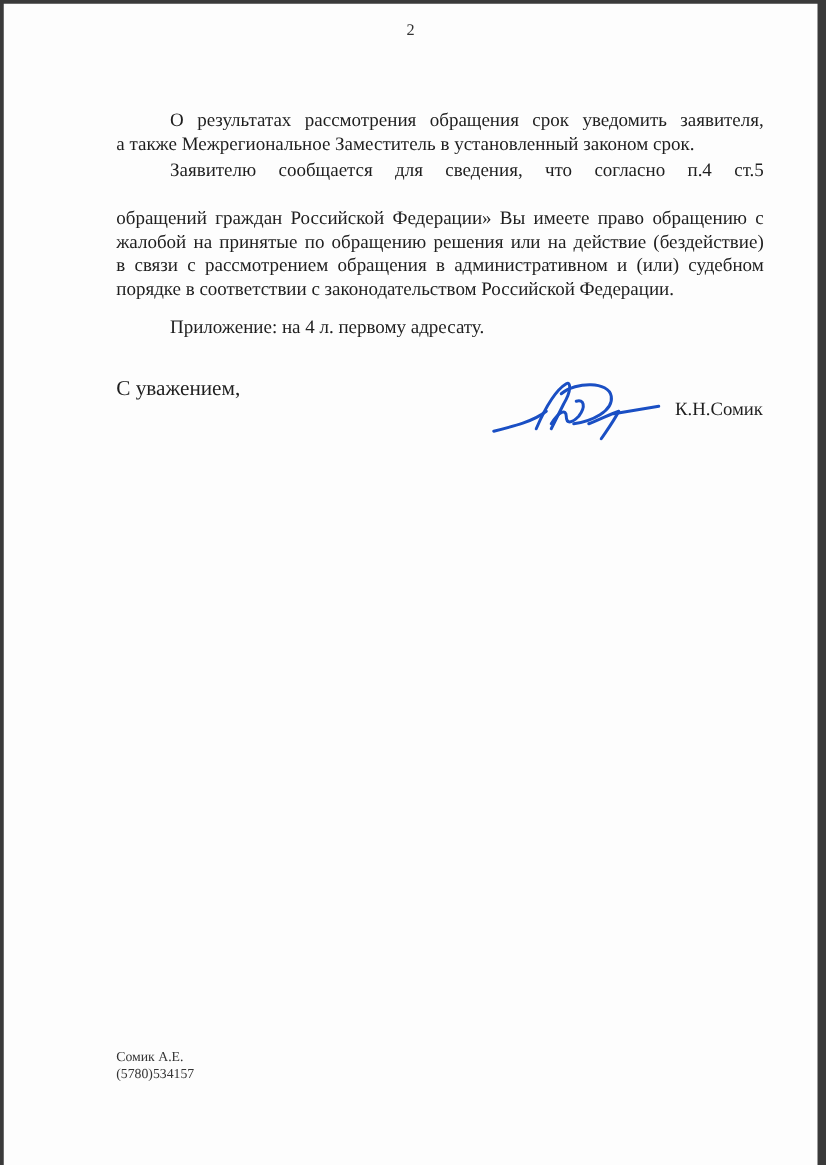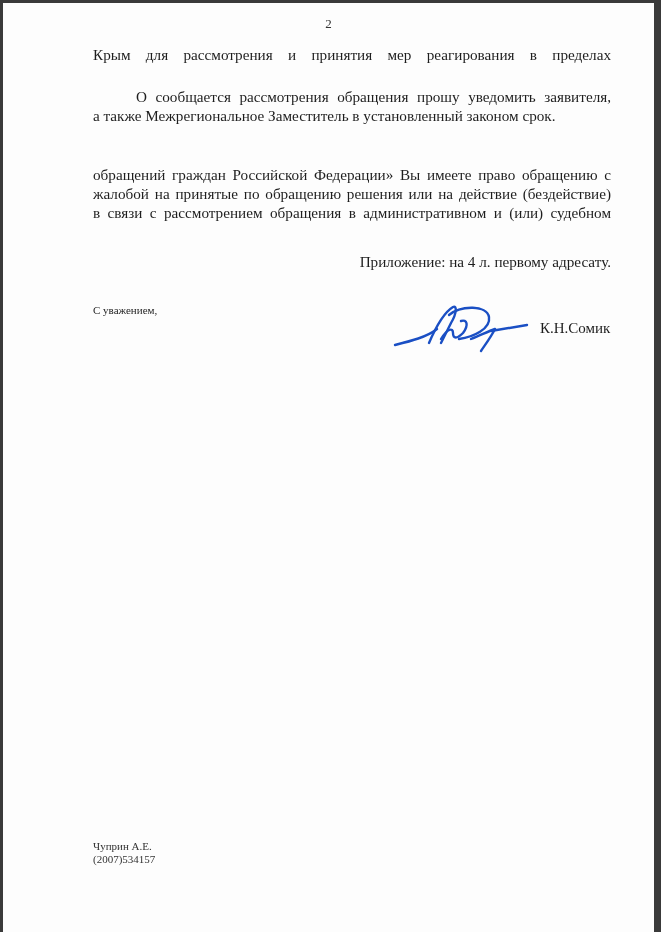--- a/index.html
+++ b/index.html
@@ -23,51 +23,52 @@
   }
   .line {
     position: absolute;
     left: 90px;
     width: 518px;
     font-size: 15.2px;
     line-height: 19px;
     white-space: nowrap;
   }
   .just { text-align: justify; text-align-last: justify; }
-  .indent { left: 133px; width: 475px; text-align: right; }
-  .sig-left { position: absolute; left: 90px; font-size: 11px; line-height: 19px; }
+  .indent { left: 133px; width: 475px; }
+  .sig-left { position: absolute; left: 90px; font-size: 17px; line-height: 19px; }
   .sig-name { position: absolute; left: 537px; top: 317px; font-size: 15px; }
   .signature { position: absolute; left: 388px; top: 296px; width: 140px; height: 58px; }
   .footer { position: absolute; left: 90px; font-size: 11px; line-height: 13px; color: #333; }
 </style>
 </head>
 <body>
 
 <div class="page">
   <div class="pagenum">2</div>
 
-  <div class="line just" style="top:42px">Крым для рассмотрения и принятия мер реагирования в пределах</div>
-  <div class="line indent just" style="top:84px">О сообщается рассмотрения обращения прошу уведомить заявителя,</div>
+  <div class="line indent just" style="top:84px">О результатах рассмотрения обращения срок уведомить заявителя,</div>
   <div class="line" style="top:103px">а также Межрегиональное Заместитель в установленный законом срок.</div>
+  <div class="line indent just" style="top:124px">Заявителю сообщается для сведения, что согласно п.4 ст.5</div>
   <div class="line just" style="top:162px">обращений граждан Российской Федерации» Вы имеете право обращению с</div>
   <div class="line just" style="top:181px">жалобой на принятые по обращению решения или на действие (бездействие)</div>
   <div class="line just" style="top:200px">в связи с рассмотрением обращения в административном и (или) судебном</div>
+  <div class="line" style="top:219px">порядке в соответствии с законодательством Российской Федерации.</div>
 
   <div class="line indent" style="top:249px">Приложение: на 4 л. первому адресату.</div>
 
   <div class="sig-left" style="top:298px">С уважением,</div>
 
   <svg class="signature" viewBox="0 0 140 58">
     <g fill="none" stroke="#1a4fc4" stroke-width="2.4" stroke-linecap="round" stroke-linejoin="round">
       <path d="M4 46 C 20 42, 36 38, 46 30"></path>
       <path d="M38 44 C 44 30, 52 14, 62 8 C 66 6, 66 14, 60 24 C 56 32, 52 40, 50 44"></path>
       <path d="M50 40 C 56 30, 62 28, 62 34 C 62 40, 66 40, 72 34 C 78 26, 76 20, 70 22"></path>
       <path d="M58 16 C 70 6, 96 6, 98 18 C 100 30, 82 38, 68 40"></path>
       <path d="M80 40 C 90 36, 98 32, 104 30 C 100 38, 94 46, 90 52"></path>
       <path d="M100 32 C 112 30, 124 28, 136 26"></path>
     </g>
   </svg>
 
   <div class="sig-name">К.Н.Сомик</div>
 
-  <div class="footer" style="top:837px">Чуприн А.Е.</div>
-  <div class="footer" style="top:850px">(2007)534157</div>
+  <div class="footer" style="top:837px">Сомик А.Е.</div>
+  <div class="footer" style="top:850px">(5780)534157</div>
 </div>
 
 </body></html>

